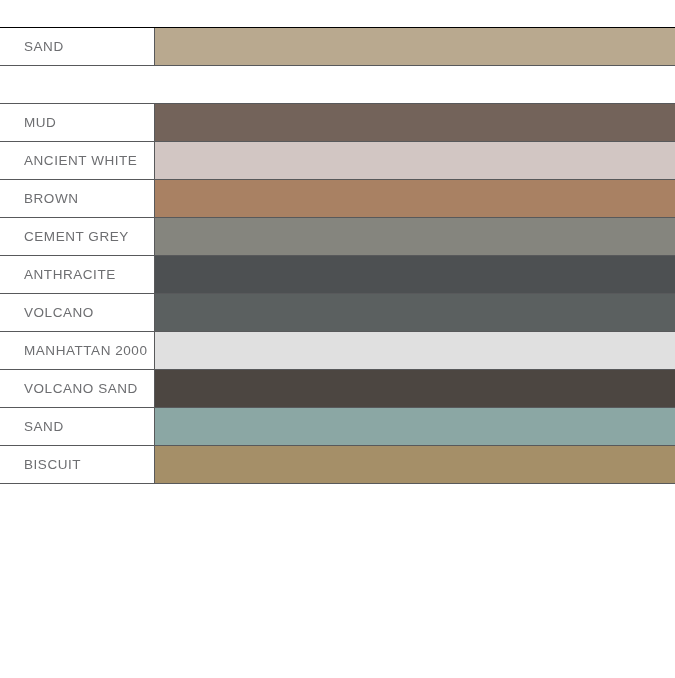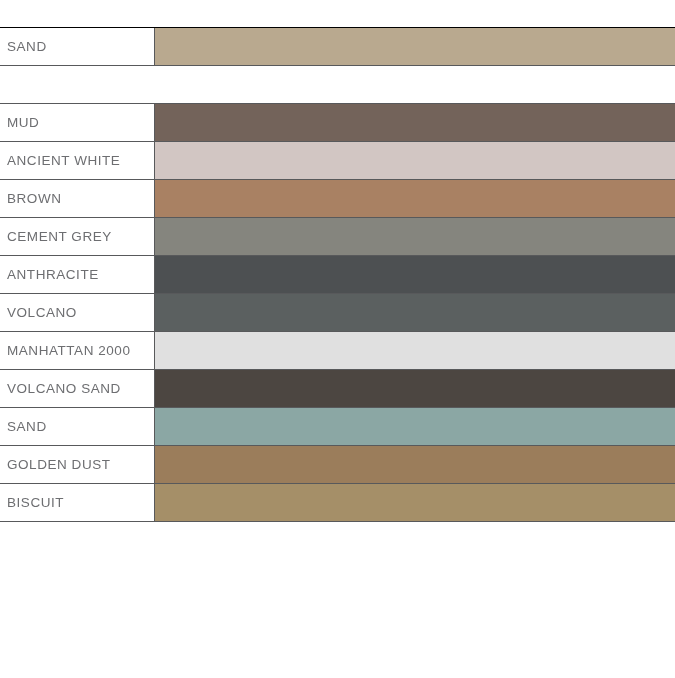--- a/index.html
+++ b/index.html
@@ -37,21 +37,21 @@
     border-top: 1px solid #000000;
   }
 
   .row-label-cell {
     width: 155px;
     min-width: 155px;
     box-sizing: border-box;
     border-right: 1px solid #58595b;
     display: flex;
     align-items: center;
-    padding-left: 7px;
+    padding-left: 24px;
     background: #ffffff;
   }
 
   .row-label {
     font-family: "Liberation Sans", sans-serif;
     font-size: 13.5px;
     letter-spacing: 0.55px;
     color: #6d6e71;
     white-space: nowrap;
     line-height: 1;
@@ -156,27 +156,19 @@
     <div class="swatch-row">
       <div class="row-label-cell">
         <span class="row-label">SAND</span>
       </div>
       <div class="row-swatch-cell">
         <div class="row-swatch" style="background-color: rgb(139, 167, 164);"></div>
       </div>
     </div>
     <div class="swatch-row">
       <div class="row-label-cell">
-        <span class="row-label">GOLDEN DUST</span>
-      </div>
-      <div class="row-swatch-cell">
-        <div class="row-swatch" style="background-color: rgb(155, 125, 91);"></div>
-      </div>
-    </div>
-    <div class="swatch-row">
-      <div class="row-label-cell">
         <span class="row-label">BISCUIT</span>
       </div>
       <div class="row-swatch-cell">
         <div class="row-swatch" style="background-color: rgb(165, 143, 104);"></div>
       </div>
     </div>
   </div>
 
 </body></html>

